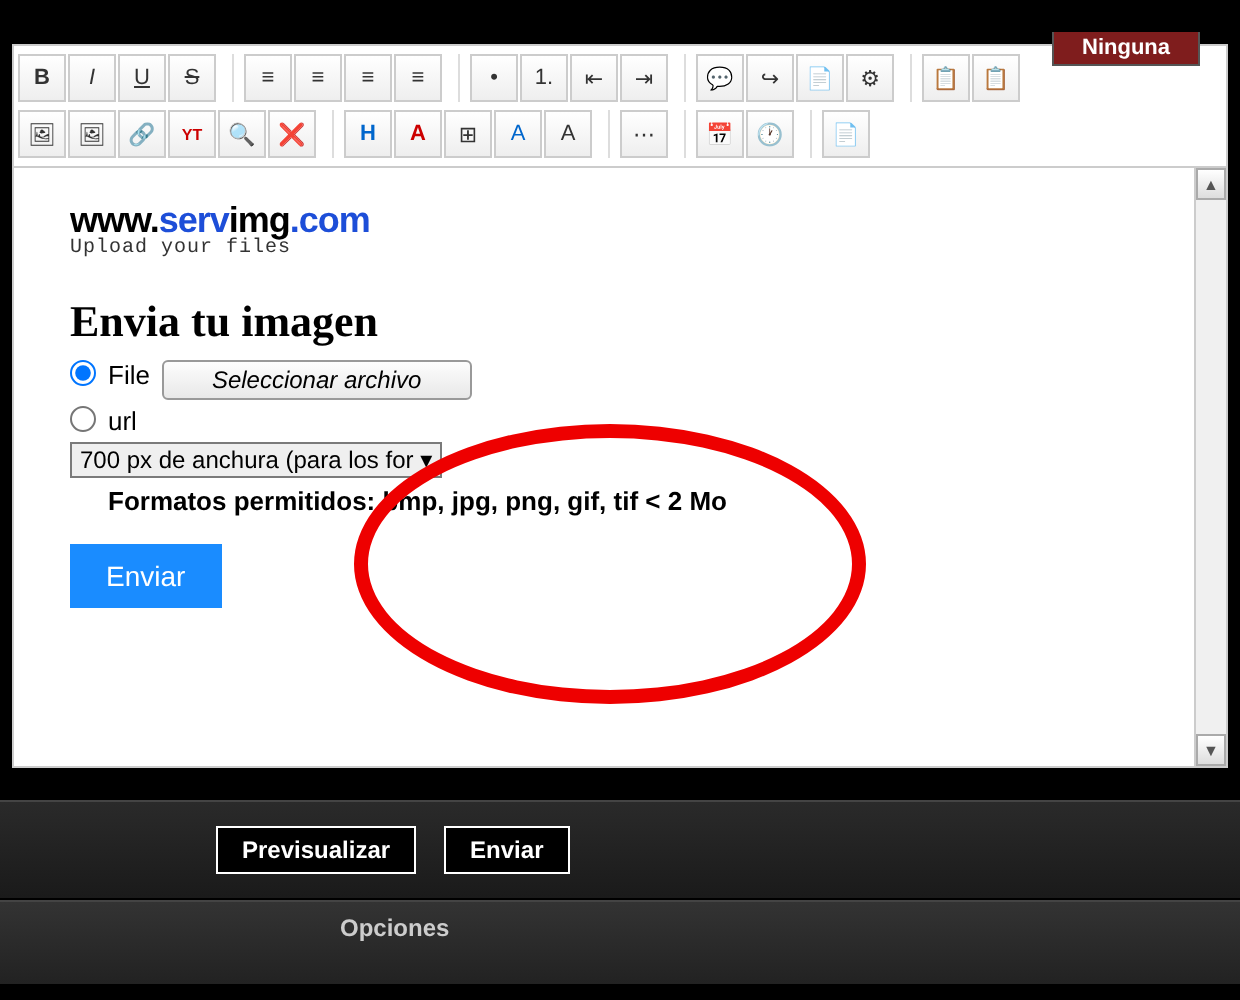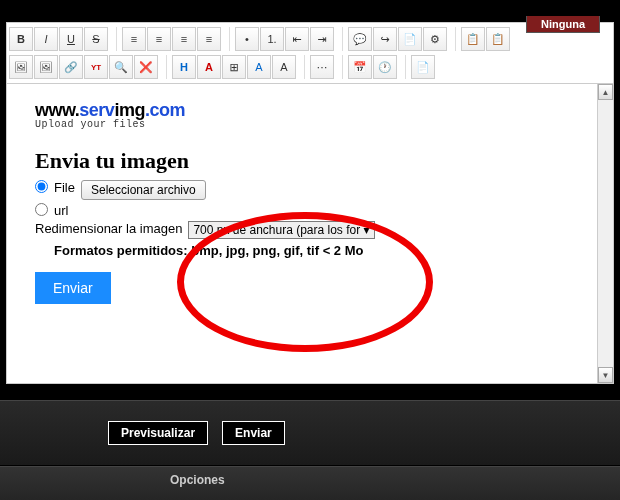--- a/index.html
+++ b/index.html
@@ -14,27 +14,27 @@
 .scrollbar { width: 16px; background: #f0f0f0; border: 1px solid #ccc; border-left: none; border-top: none; position: relative; }
 .scroll-arrow { height: 16px; background: linear-gradient(#fff,#ddd); border: 1px solid #aaa; display: flex; align-items: center; justify-content: center; font-size: 8px; color: #555; cursor: pointer; }
 .scroll-arrow.top { position: absolute; top: 0; left: 0; right: 0; }
 .scroll-arrow.bot { position: absolute; bottom: 0; left: 0; right: 0; }
 .logo-area { font-family: Verdana, sans-serif; font-size: 18px; font-weight: bold; letter-spacing: -0.5px; }
 .logo-area .blk { color: #000; }
 .logo-area .blu { color: #1d4ed8; }
 .logo-sub { font-size: 10px; color: #333; margin-top: -2px; letter-spacing: 0.5px; font-family: Liberation Mono, monospace; }
 .upload-title { font-family: Georgia, serif; font-size: 22px; font-weight: bold; margin-top: 18px; margin-bottom: 6px; }
 .upload-row { display: flex; align-items: flex-start; gap: 6px; margin: 3px 0; }
-.file-btn { display: inline-block; padding: 2px 9px; background: linear-gradient(#fdfdfd,#e8e8e8); border: 1px solid #999; border-radius: 3px; font-size: 12px; cursor: pointer; }
+.file-btn { display: inline-block; padding: 2px 24px; background: linear-gradient(#fdfdfd,#e8e8e8); border: 1px solid #999; border-radius: 3px; font-size: 12px; cursor: pointer; font-style: italic; }
 .filename { font-size: 12px; color: #000; }
 .resize-select { border: 1px solid #7a7a7a; padding: 1px 4px; background: #efefef; font-size: 12px; }
 .formats { font-family: Arial, sans-serif; font-weight: bold; font-size: 13px; margin-top: 4px; margin-left: 19px; }
 .submit-btn { background: #1a8cff; color: #fff; border: none; padding: 8px 18px; font-size: 14px; margin-top: 14px; cursor: pointer; }
 .annotation-oval { position: absolute; border: 7px solid #e00; border-radius: 50%; pointer-events: none; width: 256px; height: 140px; left: 170px; top: 128px; }
-.bottom-dark { background: linear-gradient(#2a2a2a,#1a1a1a); height: 66px; margin-top: 16px; display: flex; align-items: center; gap: 14px; padding-left: 108px; border-top: 1px solid #444; border-bottom: 1px solid #000; }
+.bottom-dark { background: linear-gradient(#2a2a2a,#1a1a1a); height: 50px; margin-top: 16px; display: flex; align-items: center; gap: 14px; padding-left: 108px; border-top: 1px solid #444; border-bottom: 1px solid #000; }
 .btn-outline { background: #000; color: #fff; border: 1px solid #fff; padding: 4px 12px; font-weight: bold; font-size: 12px; cursor: pointer; }
 .options-bar { background: linear-gradient(#333,#222); color: #ccc; font-weight: bold; font-size: 12px; padding: 6px 0 0 170px; height: 42px; border-top: 1px solid #444; }
 input[type=radio] { margin: 0; }
 </style>
 </head>
 <body>
 
 <div class="top-tab">Ninguna</div>
 
 <div class="toolbar-area">
@@ -107,21 +107,20 @@
       <span>File</span>
       <span class="file-btn">Seleccionar archivo</span>
     </div>
 
     <div class="upload-row">
       <input type="radio" style="">
       <span>url</span>
     </div>
 
     <div class="upload-row">
-      <span>Redimensionar la imagen</span>
       <span class="resize-select"><span>700 px de anchura (para los for</span> ▾</span>
     </div>
 
     <div class="formats">Formatos permitidos: bmp, jpg, png, gif, tif &lt; 2 Mo</div>
 
     <button class="submit-btn">Enviar</button>
 
     <div class="annotation-oval"></div>
   </div>
   <div class="scrollbar">

